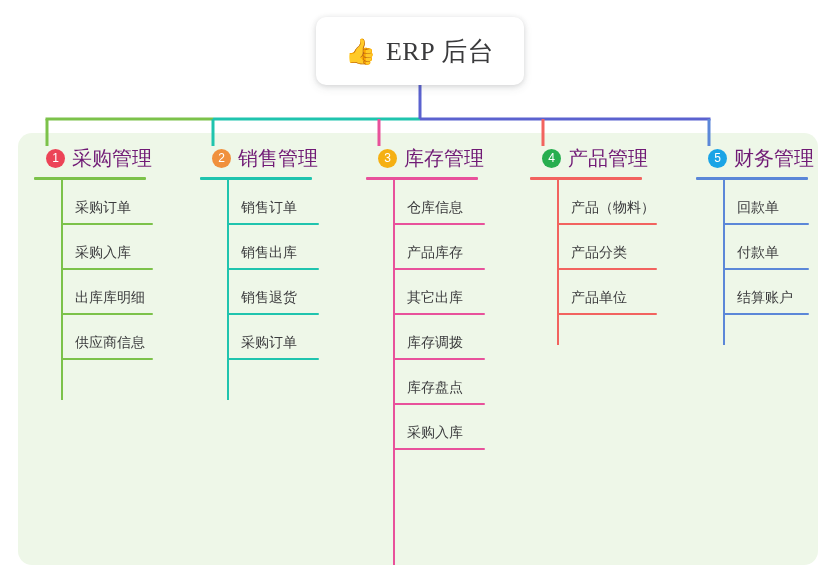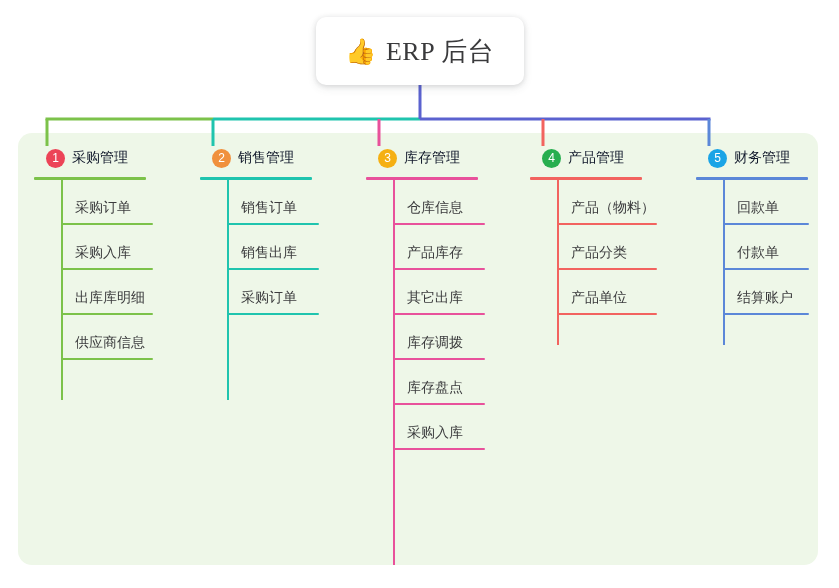--- a/index.html
+++ b/index.html
@@ -92,22 +92,22 @@
     height: 19px;
     border-radius: 50%;
     color: #ffffff;
     font-size: 12px;
     line-height: 19px;
     text-align: center;
     font-family: "Liberation Sans", "DejaVu Sans", sans-serif;
     flex: 0 0 auto;
   }
   .col-title {
-    font-size: 14px;
-    color: #0f172a;
+    font-size: 20px;
+    color: #701a75;
     font-family: "Liberation Sans", "DejaVu Sans", sans-serif;
   }
   .head-rule {
     height: 3px;
     margin-top: 7px;
     border-radius: 1px;
   }
   .leaf-list {
     position: relative;
     margin-top: 0;
@@ -204,20 +204,24 @@
           <div class="trunk" style="background: rgb(31, 196, 174); height: 220px;"></div>
           <div class="leaf">
             <span class="leaf-text">销售订单</span>
             <div class="leaf-rule" style="background: rgb(31, 196, 174); width: 92px;"></div>
           </div>
           <div class="leaf">
             <span class="leaf-text">销售出库</span>
             <div class="leaf-rule" style="background: rgb(31, 196, 174); width: 92px;"></div>
           </div>
           <div class="leaf">
+            <span class="leaf-text">销售退货</span>
+            <div class="leaf-rule" style="background: rgb(31, 196, 174); width: 92px;"></div>
+          </div>
+          <div class="leaf">
             <span class="leaf-text">采购订单</span>
             <div class="leaf-rule" style="background: rgb(31, 196, 174); width: 92px;"></div>
           </div>
         </div>
       </div>
       <div class="column" style="left: 366px;">
         <div class="col-head">
           <span class="badge" style="background: rgb(245, 176, 19);">3</span>
           <span class="col-title">库存管理</span>
         </div>

